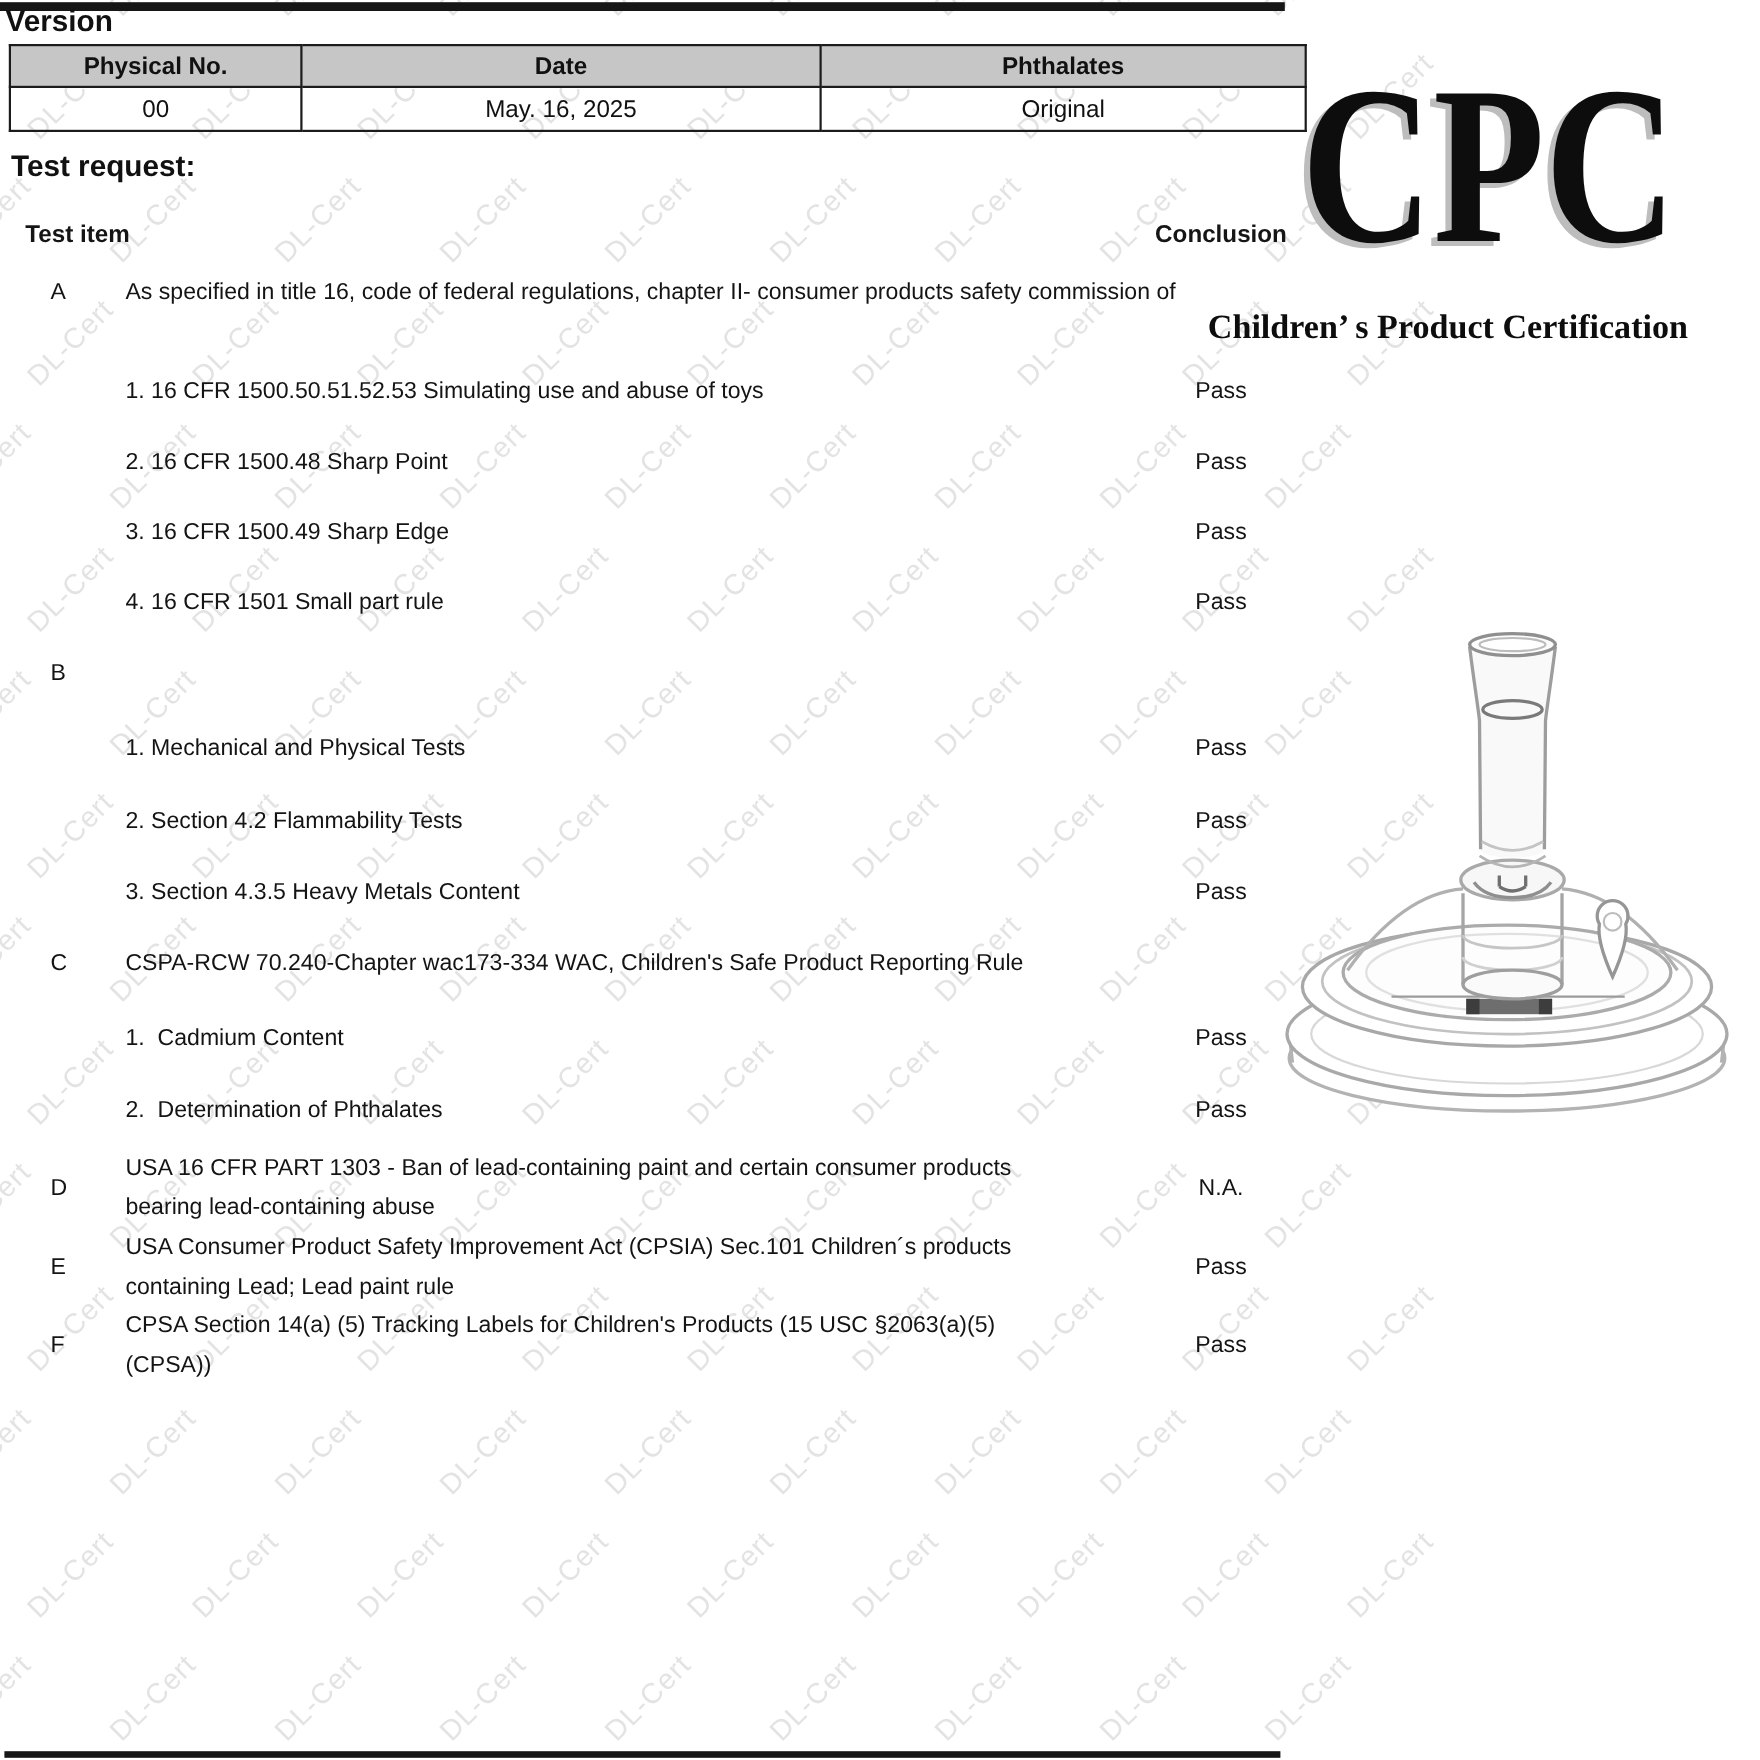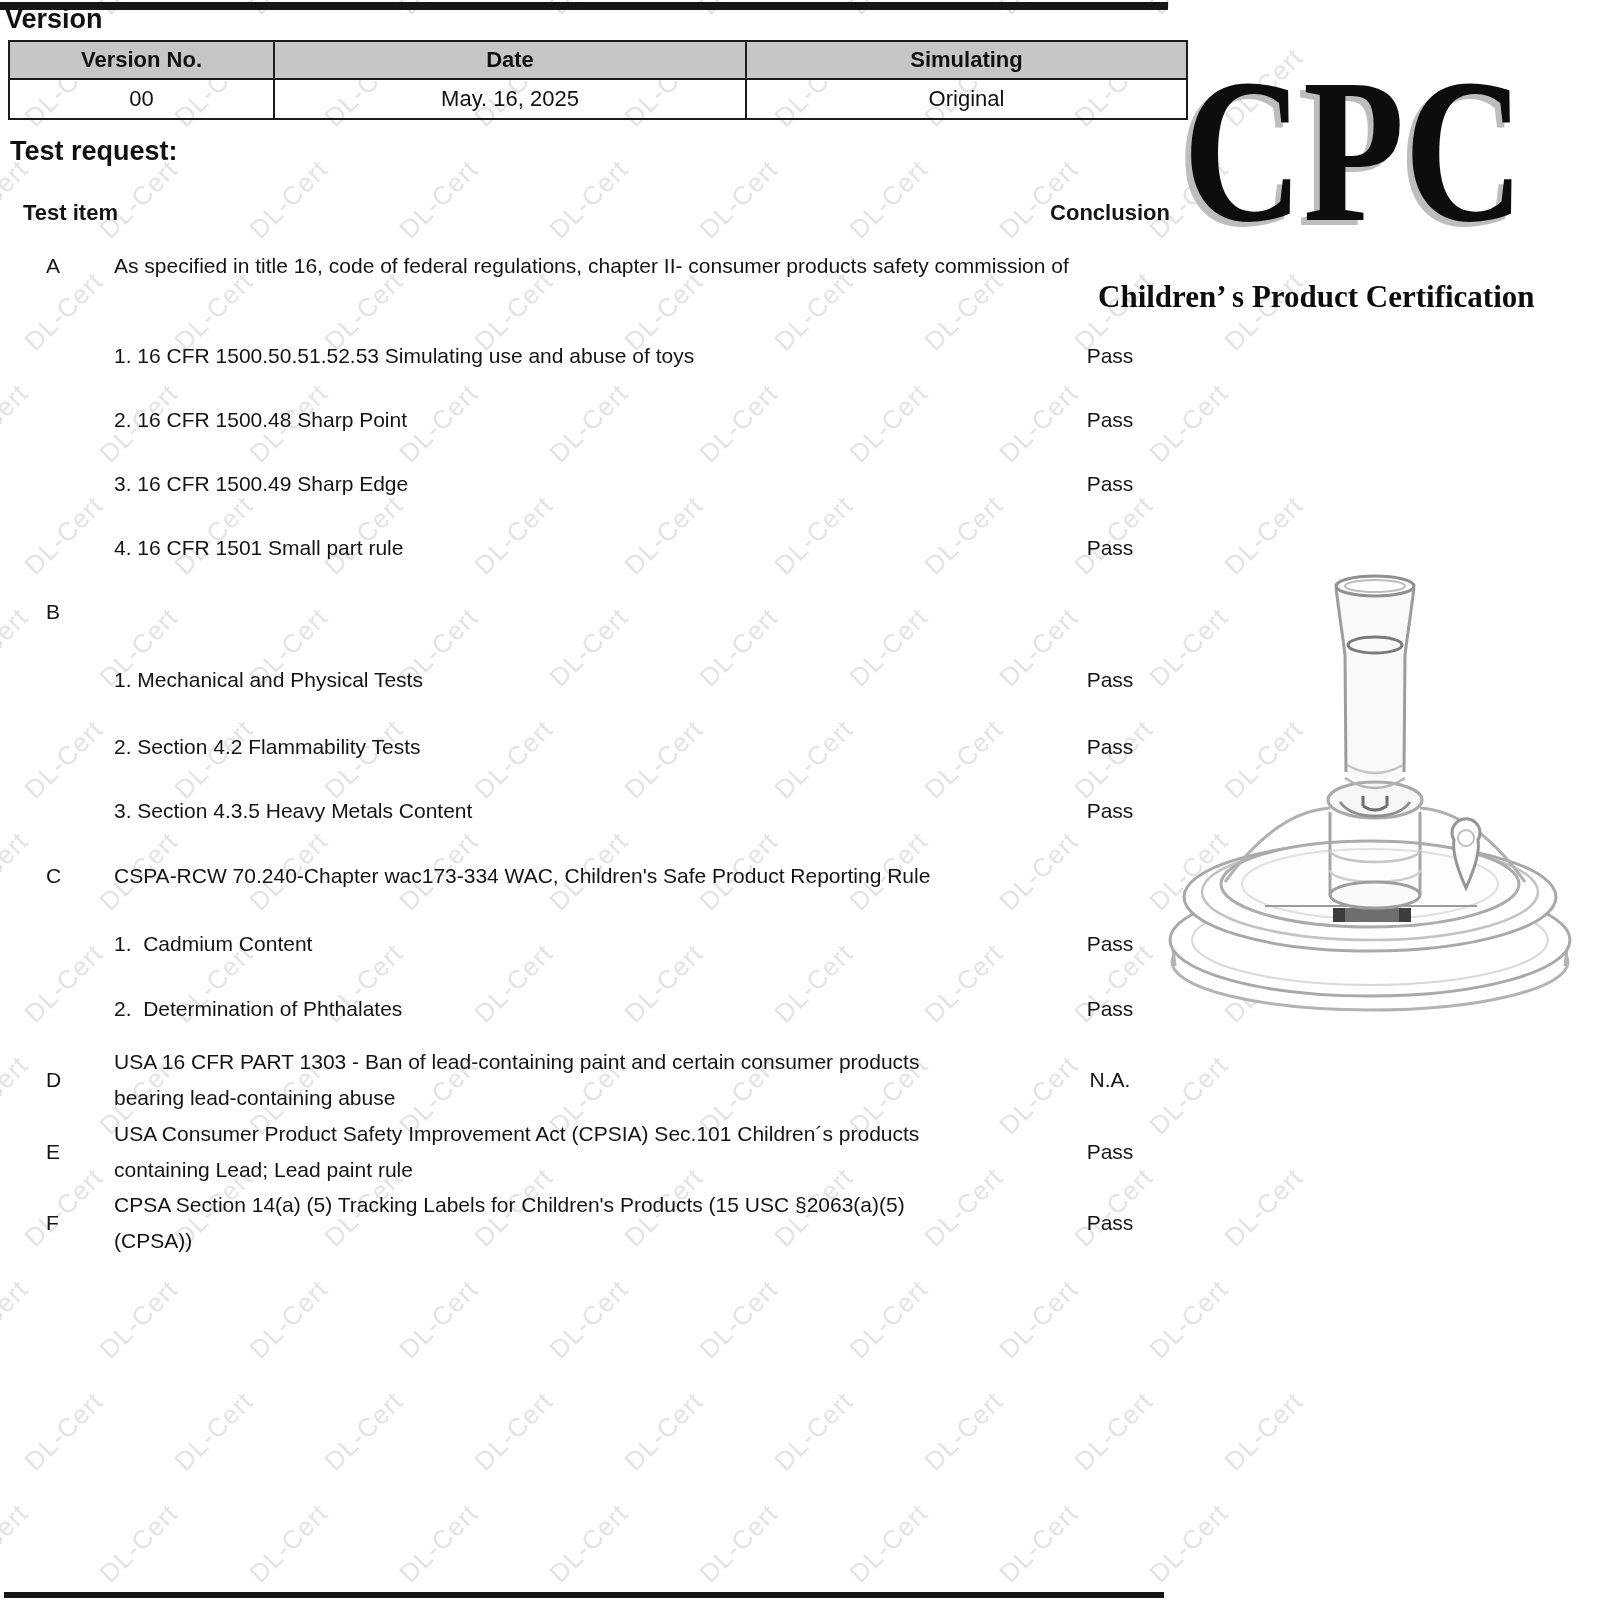--- a/index.html
+++ b/index.html
@@ -185,23 +185,23 @@
     <h1 class="vh">Version</h1>
 
     <table class="vtable">
       <colgroup>
           <col style="width:265px">
           <col style="width:472px">
           <col style="width:441px">
         </colgroup>
       <thead>
         <tr>
-          <th>Version No.</th>
+          <th>Physical No.</th>
           <th>Date</th>
-          <th>Simulating</th>
+          <th>Phthalates</th>
         </tr>
       </thead>
       <tbody>
         <tr>
           <td>00</td>
           <td>May. 16, 2025</td>
           <td>Original</td>
         </tr>
       </tbody>
     </table>

